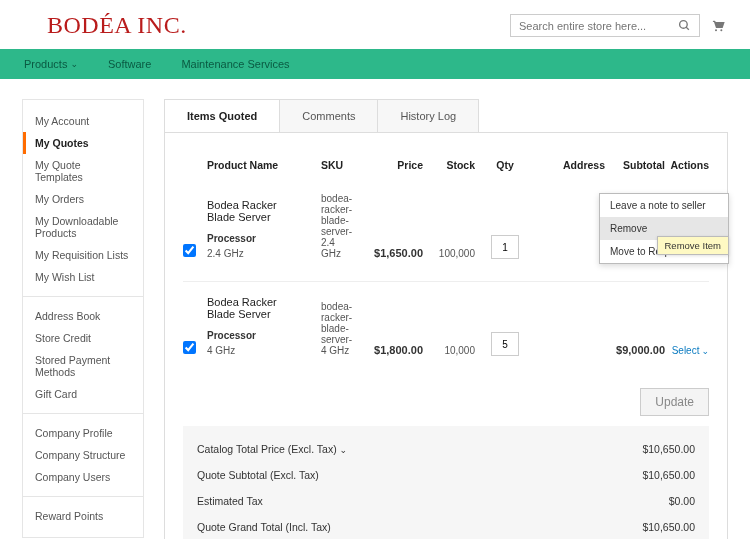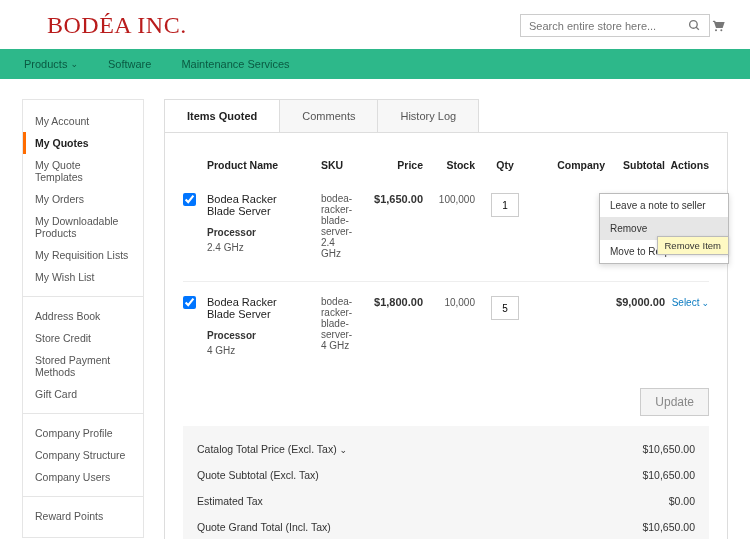--- a/index.html
+++ b/index.html
@@ -1,19 +1,19 @@
 <!DOCTYPE html>
 <html><head>
 <meta charset="utf-8">
 <style>
 * { box-sizing: border-box; margin: 0; padding: 0; }
 body { font-family: -apple-system, Helvetica, Arial, sans-serif; font-size: 12px; color: #333; background: #fff; width: 750px; }
 .header { display: flex; align-items: center; justify-content: space-between; padding: 12px 24px 10px; }
 .logo { font-size: 24px; font-weight: 400; letter-spacing: 0.5px; color: #b91c1c; font-family: Georgia, serif; margin-left: 23px; }
-.header-right { display: flex; align-items: center; }
+.header-right { display: flex; align-items: center; gap: 10px; }
 .search-box { display: flex; align-items: center; border: 1px solid #ccc; padding: 4px 8px; width: 190px; background: #fff; }
 .search-box input { border: none; outline: none; font-size: 11px; flex: 1; color: #777; }
 .cart-icon { color: #666; }
 .navbar { background: #2db88a; padding: 9px 24px; display: flex; gap: 30px; }
 .nav-item { color: #0a5a42; font-size: 11px; font-weight: 500; cursor: pointer; display: flex; align-items: center; gap: 3px; }
 .container { display: flex; padding: 20px 22px; gap: 20px; align-items: flex-start; }
 .sidebar { width: 152px; border: 1px solid #e5e5e5; padding: 10px 0; }
 .sidebar-section { padding: 0 12px; border-bottom: 1px solid #e5e5e5; padding-bottom: 8px; margin-bottom: 8px; }
 .sidebar-section:last-child { border-bottom: none; margin-bottom: 0; padding-bottom: 0; }
 .sidebar-item { font-size: 10.5px; color: #555; padding: 5px 0; cursor: pointer; }
@@ -27,21 +27,21 @@
 .table-head { display: flex; font-size: 10.5px; font-weight: 700; color: #222; padding: 8px 0; }
 .col-check { width: 24px; }
 .col-name { width: 90px; }
 .col-sku { width: 60px; padding-left: 24px; }
 .col-price { width: 74px; text-align: right; padding-right: 8px; }
 .col-stock { width: 44px; text-align: right; }
 .col-qty { width: 60px; text-align: center; }
 .col-discount { width: 70px; text-align: right; }
 .col-subtotal { width: 60px; text-align: right; }
 .col-actions { width: 44px; text-align: right; padding-left: 4px; }
-.row { display: flex; padding: 14px 0 22px; border-bottom: 1px solid #eee; font-size: 11px; color: #333; align-items: flex-start; }
+.row { display: flex; padding: 14px 0 22px; border-bottom: 1px solid #eee; font-size: 11px; color: #333; align-items: flex-end; }
 .row:last-of-type { border-bottom: none; }
 .prod-name { font-size: 11px; color: #222; margin-bottom: 10px; }
 .spec-label { font-weight: 700; font-size: 10px; margin-bottom: 4px; }
 .spec-val { font-size: 10px; color: #555; }
 .sku-text { font-size: 10px; color: #555; word-break: break-word; }
 .price-text { font-weight: 700; font-size: 11px; }
 .stock-text { font-size: 10px; color: #555; }
 .qty-input { width: 28px; height: 24px; text-align: center; border: 1px solid #ccc; font-size: 10px; }
 .subtotal-text { font-weight: 700; font-size: 11px; }
 .select-link { color: #0b7bc1; font-size: 10px; cursor: pointer; display: inline-flex; align-items: center; gap: 2px; }
@@ -124,21 +124,21 @@
       </div>
     <div class="panel">
 
       <div class="table-head">
         <div class="col-check"></div>
         <div class="col-name">Product Name</div>
         <div class="col-sku">SKU</div>
         <div class="col-price">Price</div>
         <div class="col-stock">Stock</div>
         <div class="col-qty">Qty</div>
-        <div class="col-discount">Company</div>
+        <div class="col-discount">Address</div>
         <div class="col-subtotal">Subtotal</div>
         <div class="col-actions">Actions</div>
       </div>
 
       <div id="rows">
           <div class="row">
             <div class="col-check"><input type="checkbox" checked="" style=""></div>
             <div class="col-name">
               <div class="prod-name">Bodea Racker Blade Server</div>
               <div class="spec-label">Processor</div>

